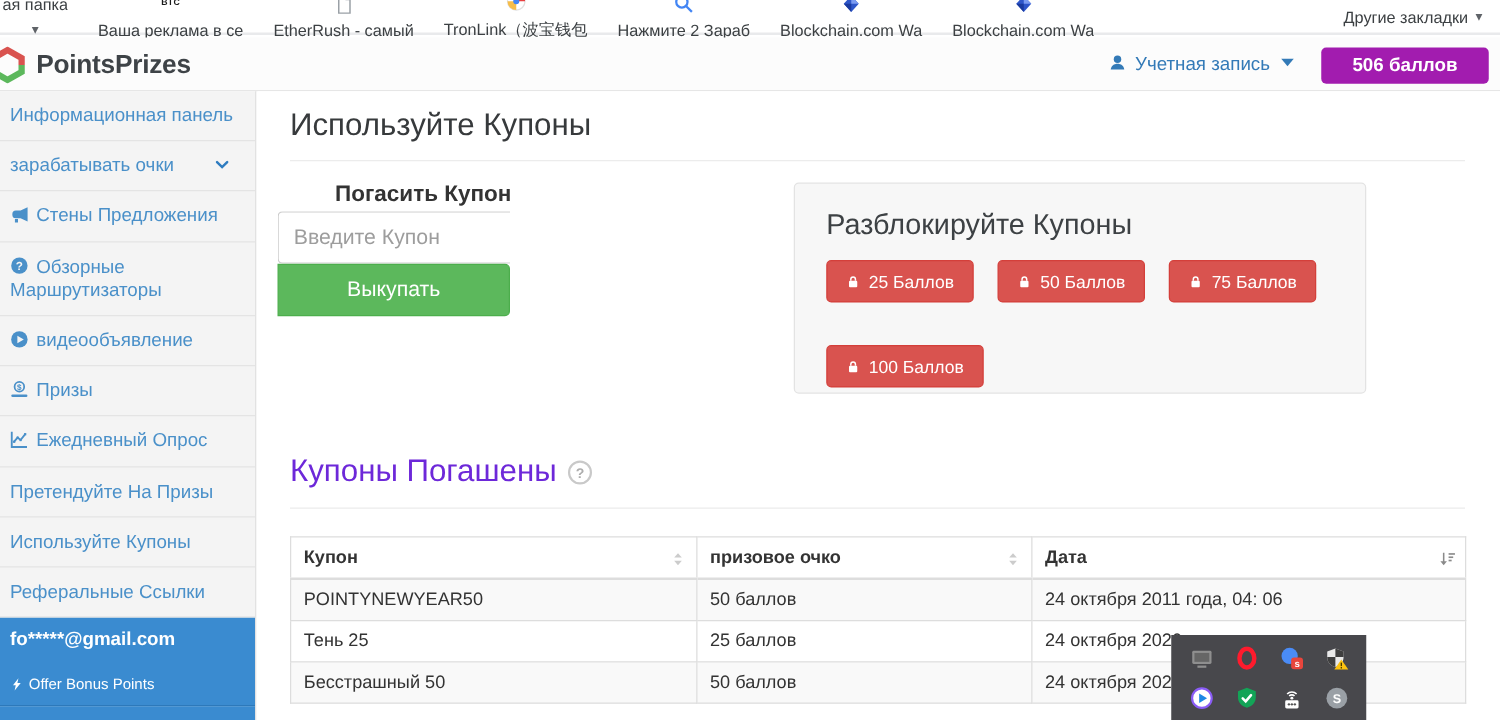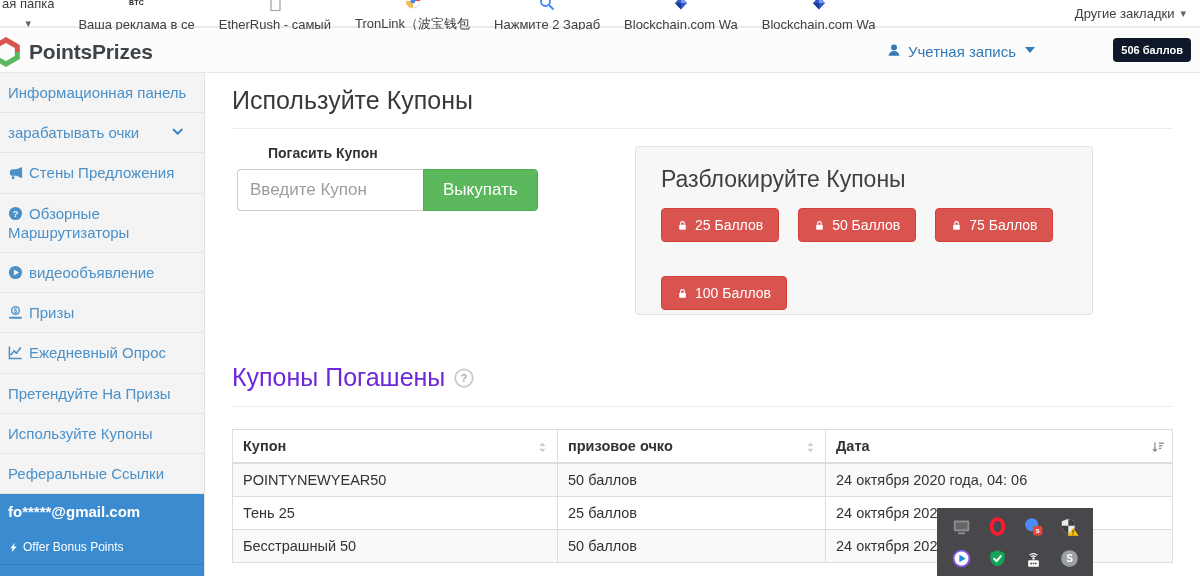--- a/index.html
+++ b/index.html
@@ -25,42 +25,42 @@
   .header { position:absolute; top:30px; left:0; right:0; height:43px; background:#fcfcfc;
     border-bottom:1px solid #e6e6e6; }
   .brand { position:absolute; left:0; top:7px; display:flex; align-items:center; }
   .logo-clip { width:25px; height:30px; overflow:hidden; position:relative; }
   .logo-clip svg { position:absolute; left:-13px; top:0; width:38px; height:30px; }
   .brand-text { font-size:21px; font-weight:bold; color:#3e4347; margin-left:4px; letter-spacing:-.2px; }
   .account { position:absolute; right:163px; top:13px; color:#337ab7; font-size:15px;
     display:flex; align-items:flex-start; gap:7px; cursor:pointer; }
   .account .ic { width:14px; height:14px; }
   .caret { width:9px; height:9px; }
-  .points-badge { position:absolute; right:9px; top:8px; background:#0f172a; color:#fff;
-    font-weight:bold; font-size:11px; padding:6px 8px; border-radius:4px; cursor:pointer; }
+  .points-badge { position:absolute; right:9px; top:8px; background:#a21caf; color:#fff;
+    font-weight:bold; font-size:15px; padding:6px 25px; border-radius:4px; cursor:pointer; }
 
   
   .sidebar { position:absolute; top:73px; left:0; bottom:0; width:205px; background:#f4f4f4;
     border-right:1px solid #e2e2e2; overflow:hidden; }
   .side-item { position:relative; padding:10px 8px; font-size:15px; line-height:1.28;
     color:#4a90c9; border-bottom:1px solid #e4e4e4; cursor:pointer; }
   .side-item .ic { width:15px; height:15px; margin-right:6px; vertical-align:-2px; }
   .side-chevron { position:absolute; right:13px; top:13px; width:13px; height:13px; }
   .account-block { background:#3a8bd0; color:#fff; padding:9px 8px 10px; border-bottom:1px solid #2d79ba; cursor:pointer; }
   .acct-email { font-weight:bold; font-size:15px; }
   .acct-offer { font-size:12px; margin-top:20px; display:flex; align-items:flex-end; gap:4px; }
   .acct-offer .ic { width:11px; height:13px; }
 
   
   .main { position:absolute; left:206px; top:73px; right:0; bottom:0; background:#fff; overflow:hidden; }
   .page-title { position:absolute; left:26px; top:13px; font-size:25px; font-weight:400; color:#373a3c; }
   .rule { position:absolute; left:26px; right:28px; border-top:1px solid #ececec; }
   .rule-1 { top:55px; } .rule-2 { top:333px; }
-  .redeem-label { position:absolute; left:26px; top:72px; font-size:14px; font-weight:bold; color:#333;padding-left:36px; }
-  .input-group { position:absolute; left:31px; top:96px; display:flex; }
+  .redeem-label { position:absolute; left:26px; top:72px; font-size:18px; font-weight:bold; color:#333;padding-left:36px; }
+  .input-group { position:absolute; left:16px; top:96px; display:flex;flex-direction:column; }
   .coupon-input { width:186px; height:42px; border:1px solid #ccc; border-right:0;
     border-radius:4px 0 0 4px; padding:0 12px; font-size:17px; color:#333; outline:none;
     font-family:"Liberation Sans", sans-serif; }
   .coupon-input::placeholder { color:#9d9d9d; }
   .redeem-btn { height:42px; background:#5cb85c; border:1px solid #4cae4c; border-radius:0 4px 4px 0;
     color:#fff; font-size:17px; padding:0 19px; cursor:pointer; font-family:"Liberation Sans", sans-serif; }
 
   .unlock-panel { position:absolute; left:429px; top:73px; width:458px; height:169px;
     background:#f7f7f7; border:1px solid #e3e3e3; border-radius:4px; }
   .unlock-title { margin:19px 0 0 25px; font-size:23px; font-weight:400; color:#3d4144; }
@@ -341,21 +341,21 @@
                 <rect x="9" y="5.3" width="4.2" height="1.5" fill="#8a8a8a"></rect>
                 <rect x="9" y="8.3" width="2.8" height="1.5" fill="#8a8a8a"></rect>
               </svg>
             </span></th>
         </tr>
       </thead>
     <tbody>
         <tr>
           <td>POINTYNEWYEAR50</td>
           <td>50 баллов</td>
-          <td>24 октября 2020 года, 04: 06</td>
+          <td>24 октября 2011 года, 04: 06</td>
         </tr>
         <tr>
           <td>Тень 25</td>
           <td>25 баллов</td>
           <td>24 октября 2020</td>
         </tr>
         <tr>
           <td>Бесстрашный 50</td>
           <td>50 баллов</td>
           <td>24 октября 2020</td>

